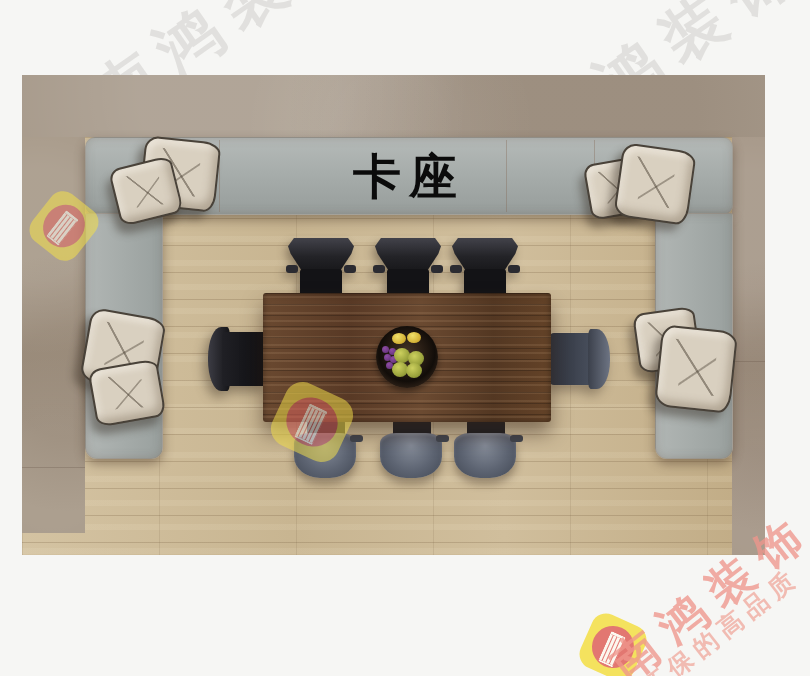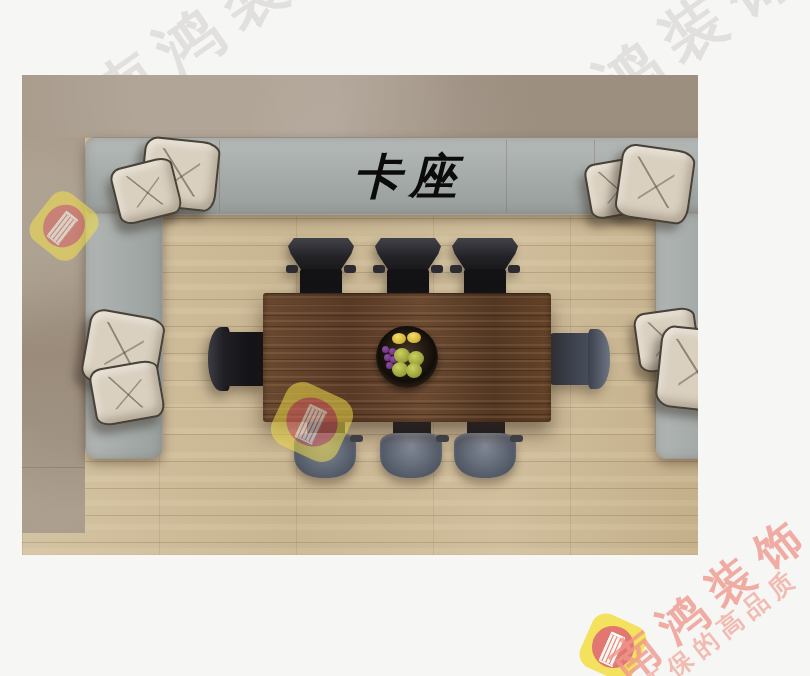--- a/index.html
+++ b/index.html
@@ -5,21 +5,21 @@
   html,body{margin:0;padding:0;background:#f6f6f4;}
   .canvas{position:relative;width:810px;height:676px;background:#f6f6f4;overflow:hidden;
           font-family:"Liberation Sans","DejaVu Sans",sans-serif;}
 
   
   .wm-gray{position:absolute;white-space:nowrap;font-size:62px;font-weight:700;
            letter-spacing:16px;color:rgba(145,140,135,.20);transform-origin:0 50%;
            transform:rotate(-35deg);}
 
   
-  .photo{position:absolute;left:22px;top:75px;width:676px;height:480px;overflow:hidden;font-style:italic;}
+  .photo{position:absolute;left:22px;top:75px;width:743px;height:480px;overflow:hidden;}
 
   .floor{position:absolute;left:0;top:62px;width:710px;height:418px;
     background-color:#ccba97;
     background-image:
       repeating-linear-gradient(90deg, rgba(110,88,60,.14) 0 1px, transparent 1px 137px),
       repeating-linear-gradient(180deg, rgba(118,94,64,.26) 0 1px, transparent 1px 27px),
       repeating-linear-gradient(180deg, rgba(255,246,222,.10) 3px 9px, transparent 9px 27px),
       linear-gradient(90deg,#d4c3a2 0%,#c8b591 38%,#d0be9c 68%,#c2ad87 100%);}
 
   .stone{background-color:#a89b8c;

